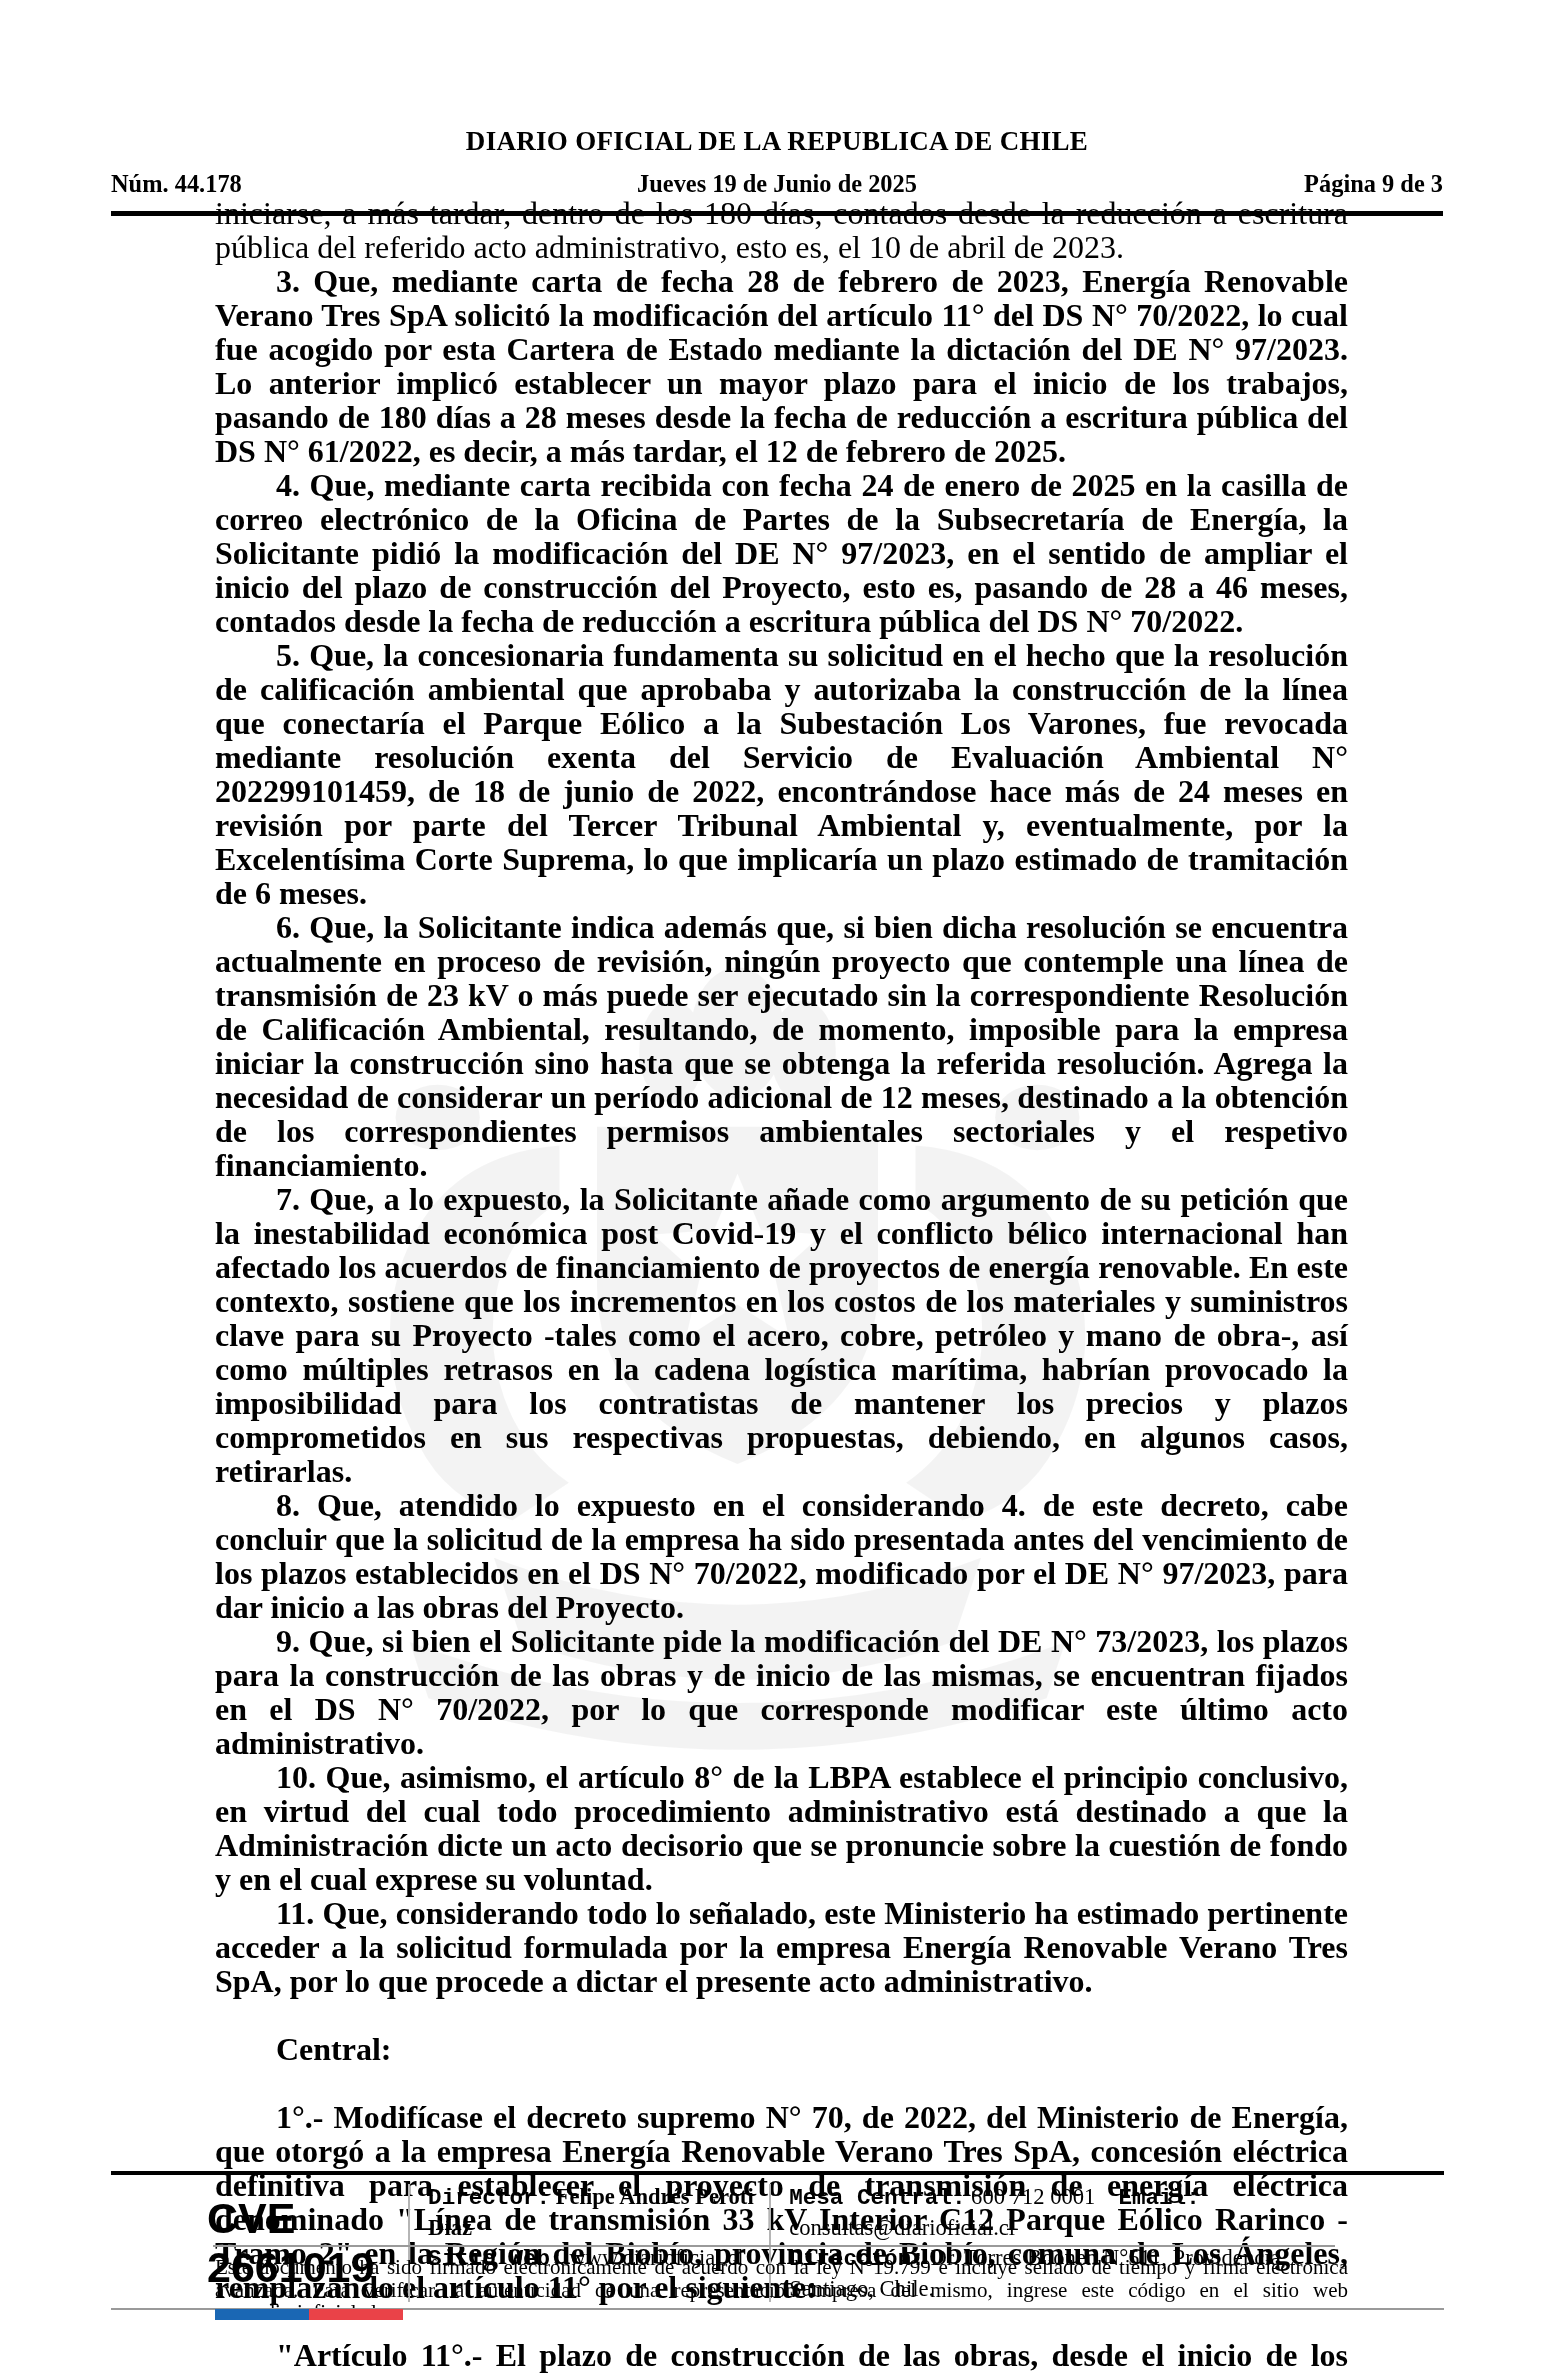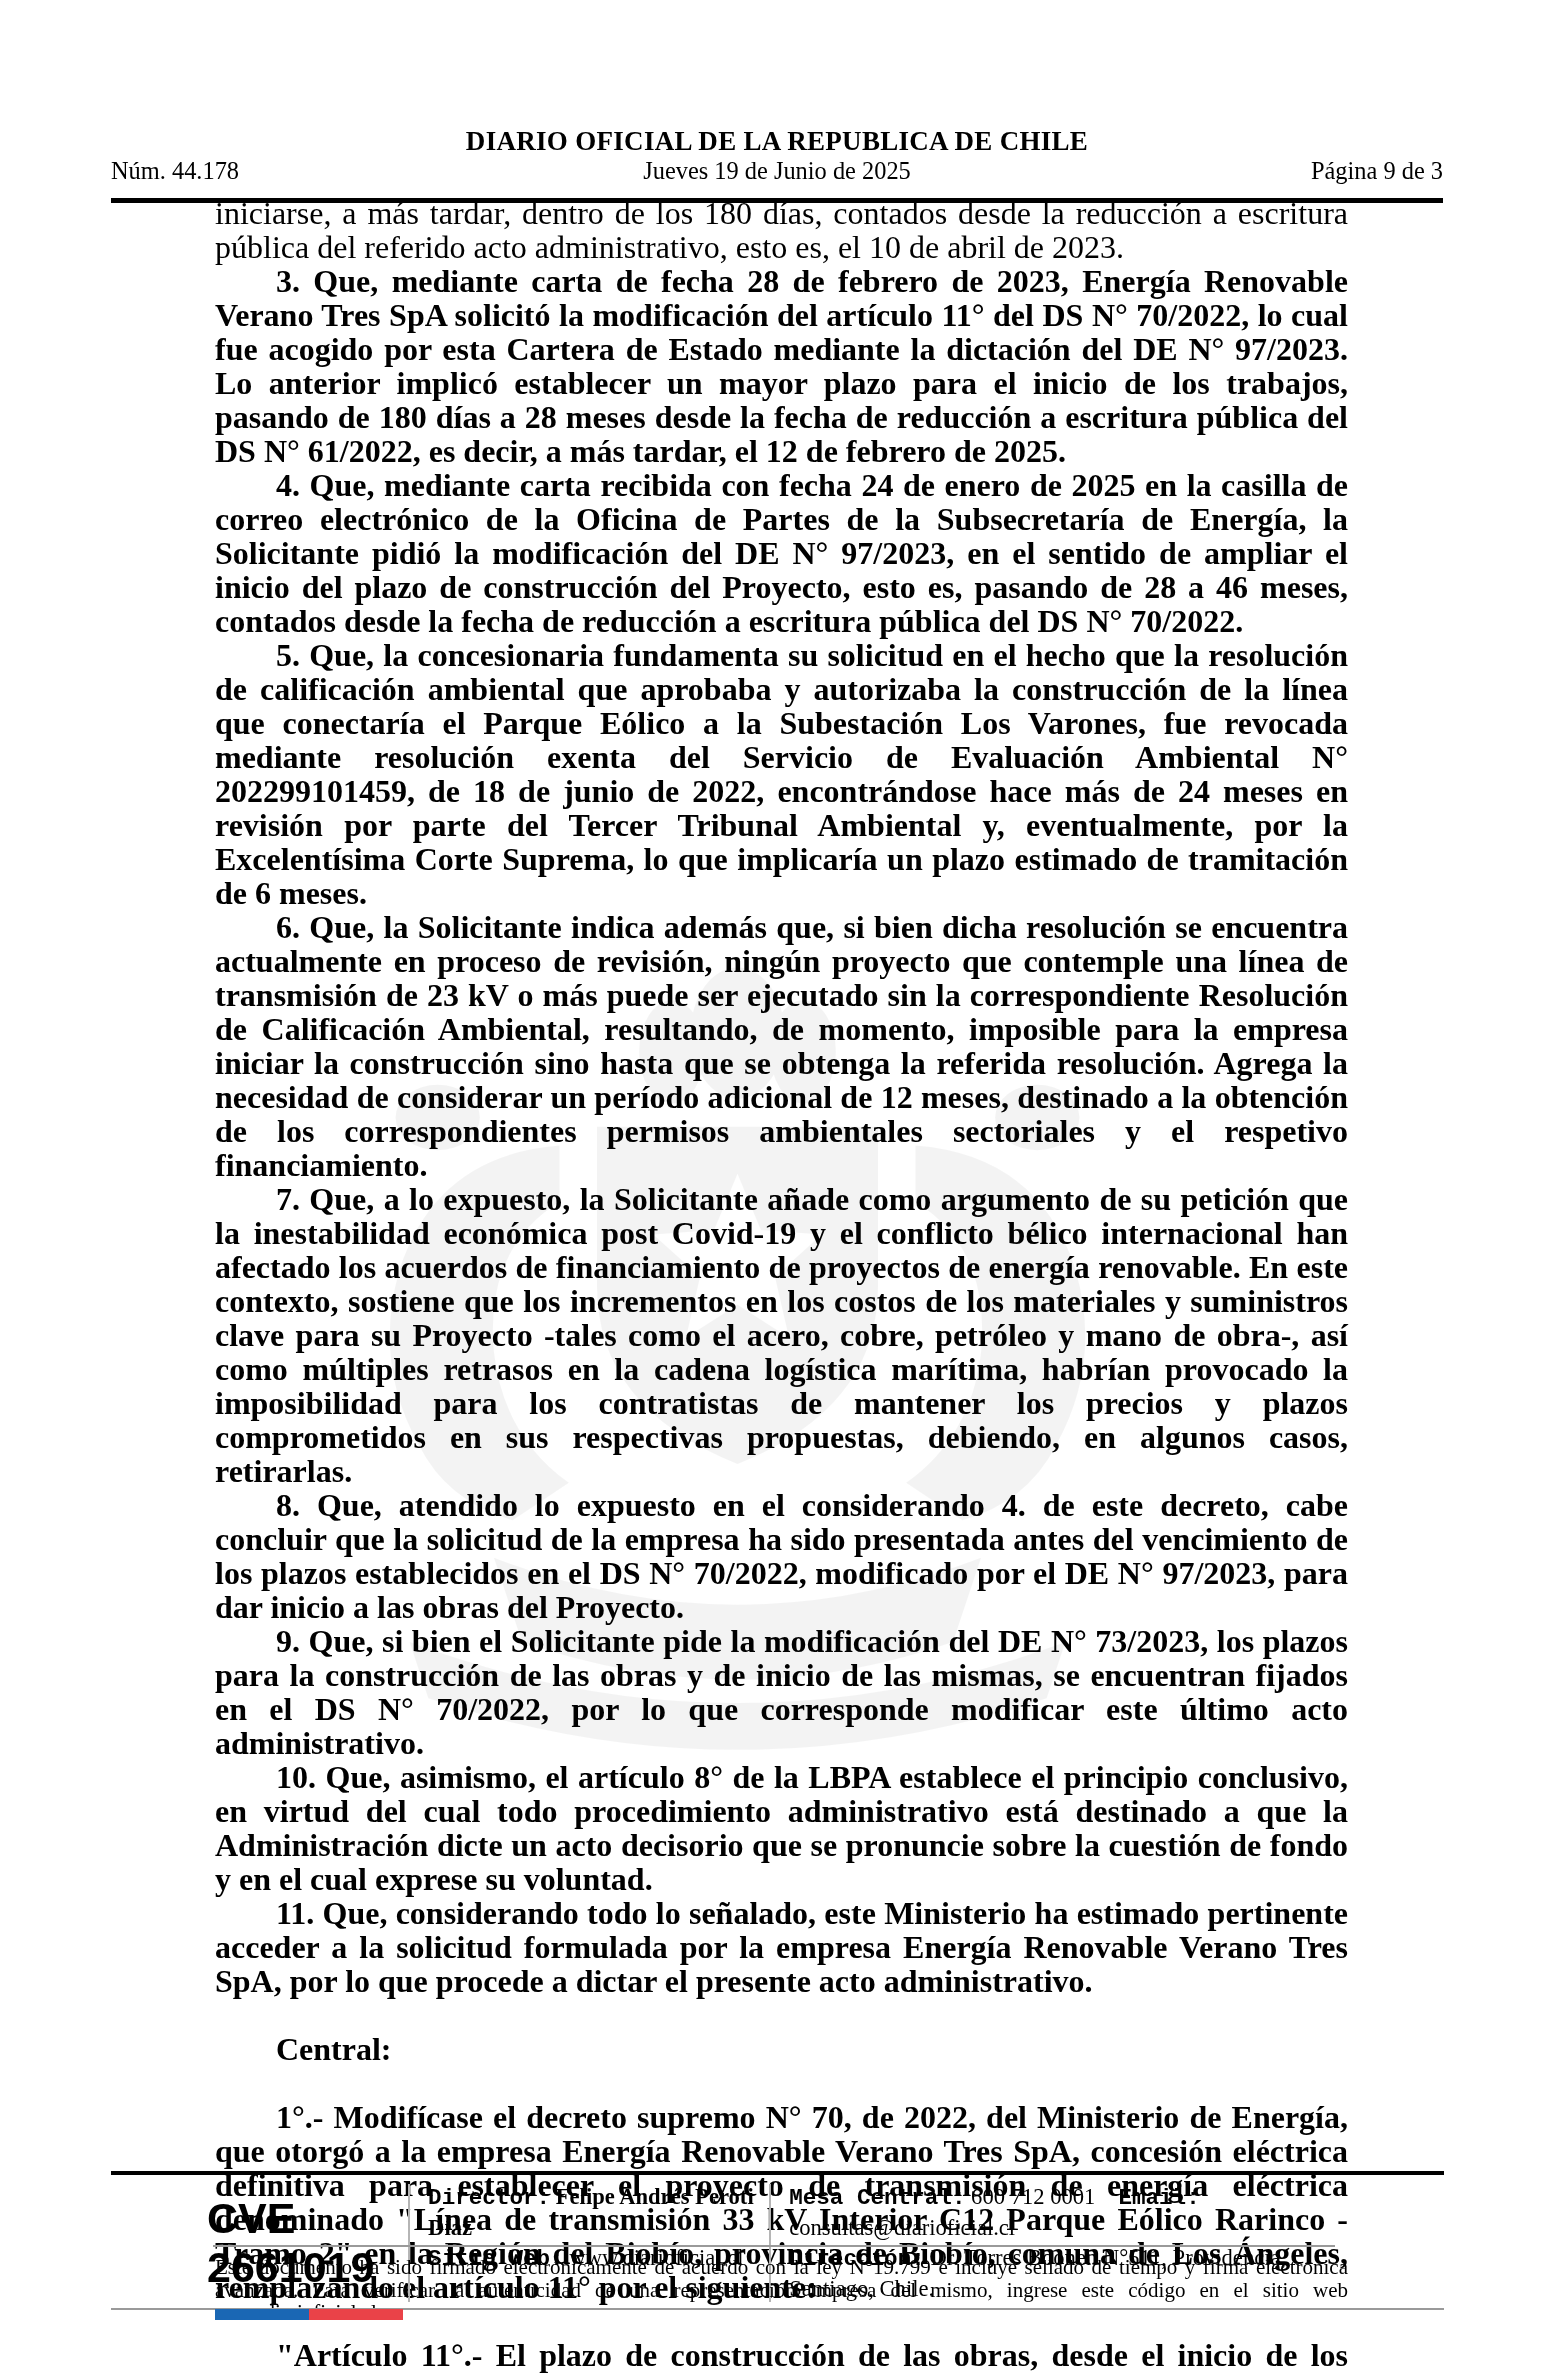--- a/index.html
+++ b/index.html
@@ -37,23 +37,23 @@
     font-weight: bold;
     font-size: 27px;
     line-height: 32px;
     letter-spacing: 0.3px;
     margin-top: 32px;
   }
   .header-row {
     display: flex;
     justify-content: space-between;
     align-items: baseline;
-    font-weight: normal;
+    font-weight: bold;
     font-size: 24.4px;
-    margin-top: 0;
+    margin-top: 13px;
   }
   .header-row .cell { flex: 1; }
   .header-row .cell.center { text-align: center; }
   .header-row .cell.right { text-align: right; }
   .header-rule {
     height: 4.3px;
     background: #000;
     margin-top: 13.4px;
   }
 

